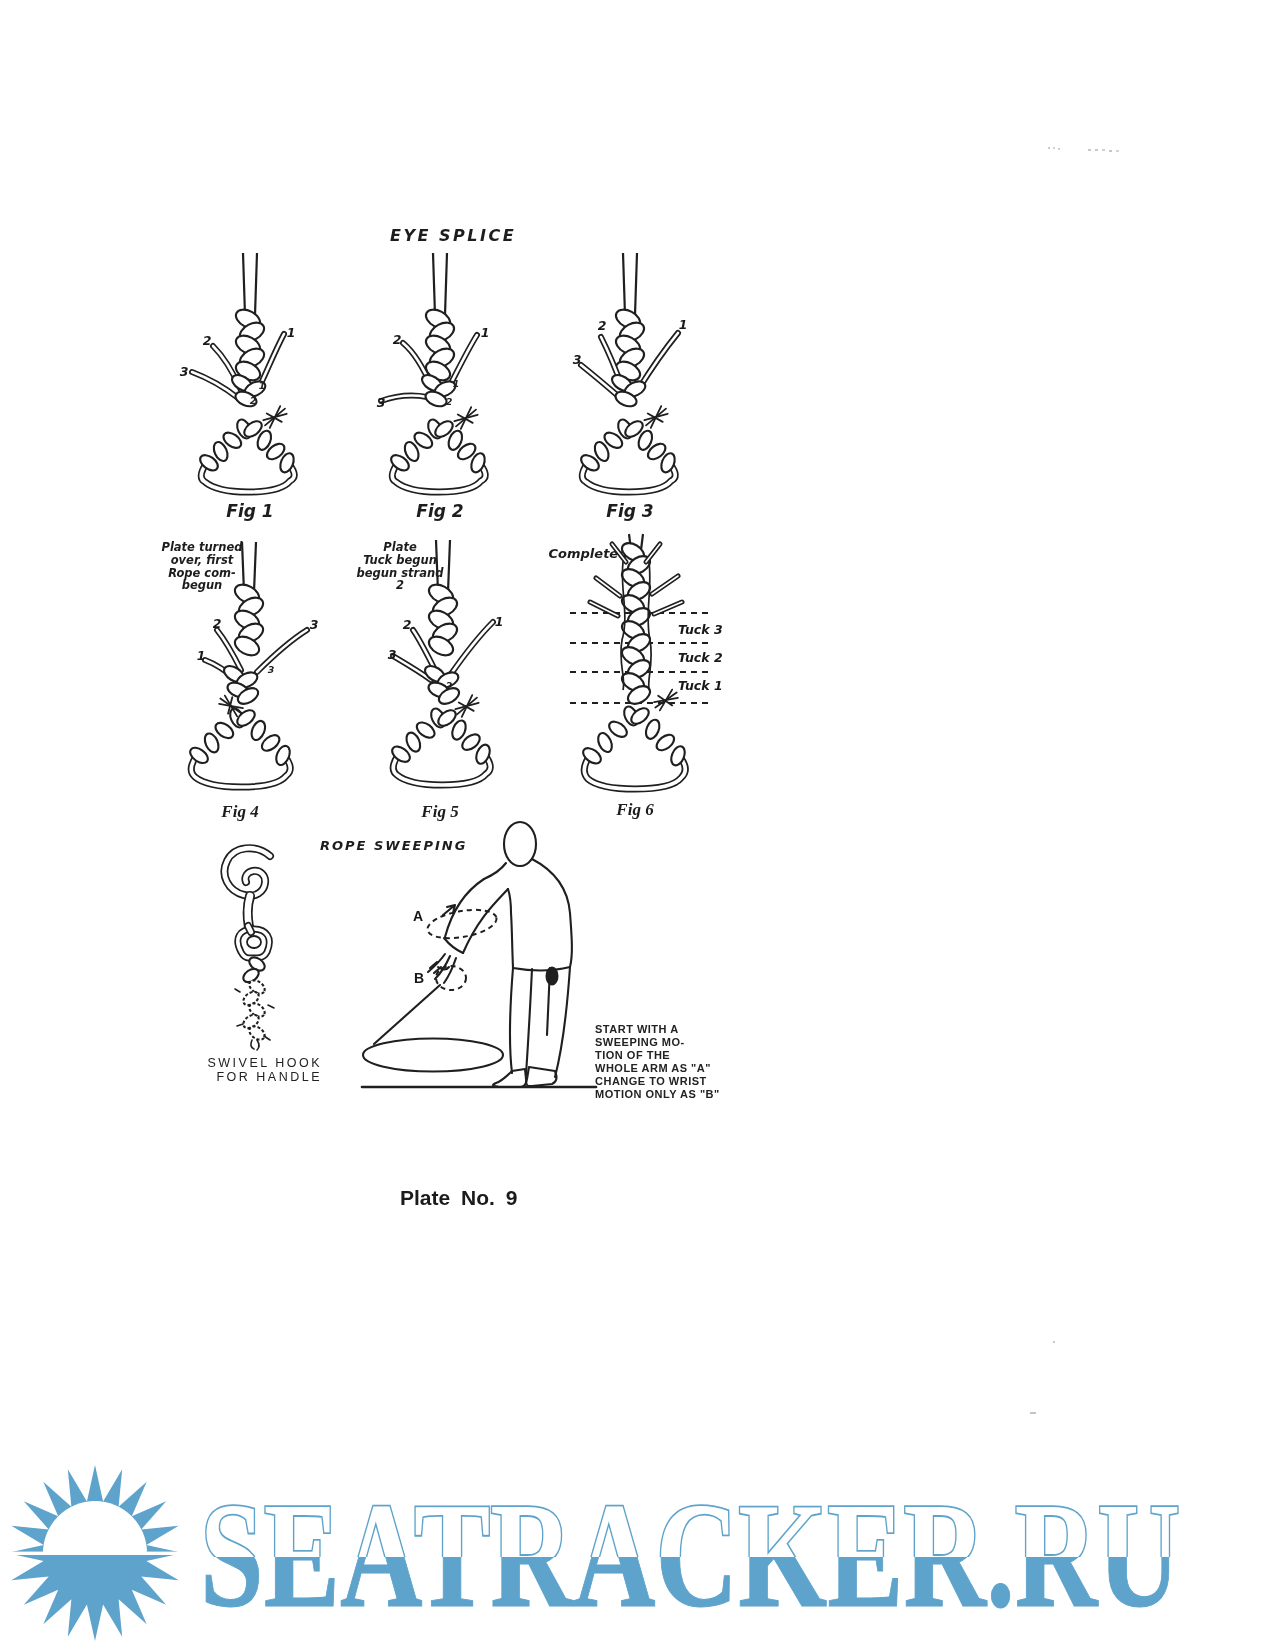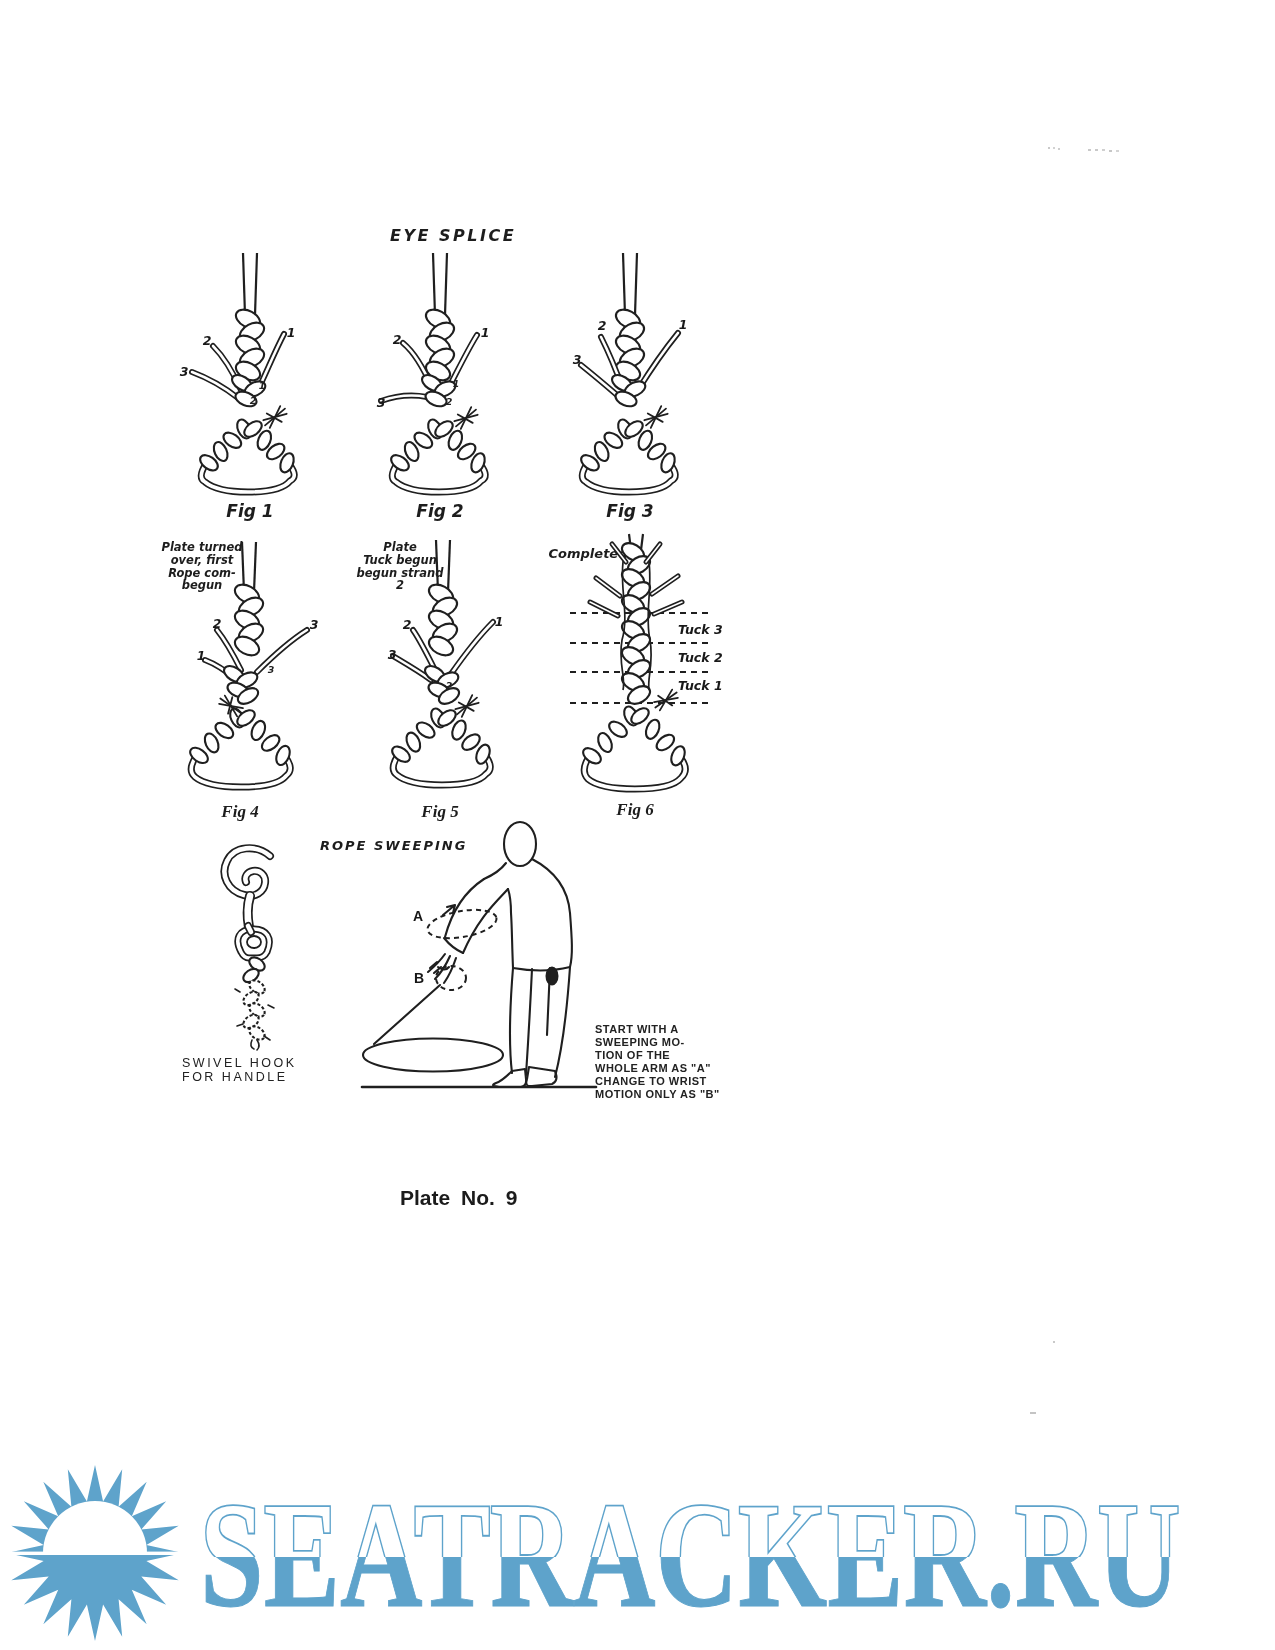--- a/index.html
+++ b/index.html
@@ -11,21 +11,21 @@
   .rope-title{font-size:13px;letter-spacing:2px;}
   .fig{position:absolute;width:230px;}
   .fig svg{position:absolute;left:0;top:0;width:230px;}
   .fig-label{position:absolute;width:100%;text-align:center;font-size:17px;}
   .row1 .fig-label{top:256px;}
   .row2 .fig-label{top:272px;font-family:Liberation Serif, serif;}
   .ann{position:absolute;text-align:center;font-size:11.5px;line-height:12.8px;}
   .completed{font-size:13px;}
   .instr{position:absolute;width:150px;font-weight:bold;font-size:11px;line-height:13px;
          letter-spacing:0.5px;color:#222;}
-  .swivel-cap{position:absolute;width:140px;text-align:left;font-size:12.5px;
+  .swivel-cap{position:absolute;width:140px;text-align:right;font-size:12.5px;
               letter-spacing:2.5px;line-height:14px;color:#222;}
   .plate{position:absolute;font-weight:bold;font-size:21px;word-spacing:5px;color:#1b1b1b;}
   .ln{stroke:#1f1f1f;stroke-width:2.1;fill:none;stroke-linecap:round;stroke-linejoin:round;}
   .thick{stroke-width:2.6;}
   .dash{stroke:#1f1f1f;stroke-width:2;fill:none;stroke-dasharray:5 4;}
   .strand-label{font:italic bold 12.5px "DejaVu Sans",sans-serif;fill:#191919;}
   .strand-inner{font:italic bold 9.5px "DejaVu Sans",sans-serif;fill:#222;}
   .tuck-label{font:italic bold 12.5px "DejaVu Sans",sans-serif;fill:#191919;}
   .ab-label{font:bold 14px "Liberation Sans",sans-serif;fill:#161616;}
   .wm-text-svg text{font-family:"Liberation Serif",serif;font-weight:bold;}

